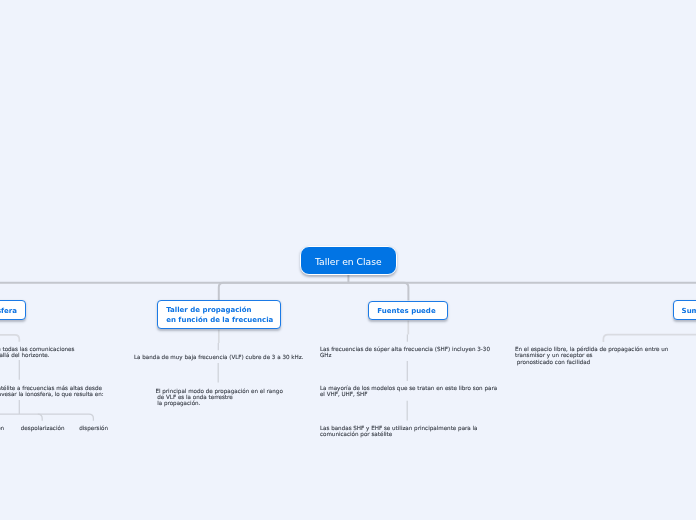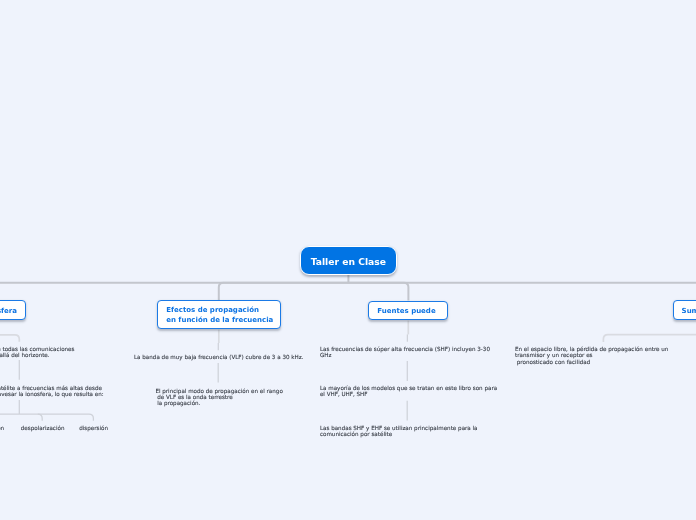--- a/index.html
+++ b/index.html
@@ -5,21 +5,21 @@
 <style>
   html,body{margin:0;padding:0;}
   body{width:696px;height:520px;overflow:hidden;background:#eff3fc;
        font-family:"DejaVu Sans",sans-serif;}
   #canvas{position:absolute;left:0;top:0;width:696px;height:520px;overflow:hidden;}
   svg.links{position:absolute;left:0;top:0;width:696px;height:520px;}
   .node{position:absolute;box-sizing:border-box;
         display:flex;align-items:center;justify-content:center;text-align:center;
         white-space:pre-line;}
   .root{background:#0174e4;color:#fff;border:1.9px solid #ffffff;
-        font-weight:bold;font-size:9.2px;line-height:12px;border-radius:9px;padding-top:2px;
+        font-weight:normal;font-size:9.2px;line-height:12px;border-radius:9px;padding-top:2px;
         box-shadow:0 1.3px 2.4px rgba(40,50,70,.33);}
   .l1{background:#fff;color:#0c73e3;border:1.5px solid #1b7ae6;
       font-weight:bold;font-size:7px;line-height:9.7px;border-radius:4px;
       justify-content:flex-start;text-align:left;padding-left:8.1px;padding-top:2.6px;
       box-shadow:0 1.3px 2.2px rgba(40,50,70,.30);}
   .leaf{position:absolute;box-sizing:border-box;color:#353a43;
         font-size:5.6px;line-height:6.4px;white-space:pre;
         -webkit-text-stroke:0.1px #353a43;}
 </style>
 </head>
@@ -49,21 +49,21 @@
       <path d="M 19.3 399.9 L 19.3 414.0"></path>
       <path d="M -40 414.0 L 89.0 414.0 Q 93.4 414.0 93.4 418.4 L 93.4 420.7"></path>
       <path d="M 37.8 414.0 Q 42.2 414.0 42.2 418.4 L 42.2 420.7"></path>
     </g>
   </svg>
 
   <div class="node root" style="left:299.8px;top:246.0px;width:97.1px;height:29.3px;">Taller en Clase</div>
 
   <div class="node l1" style="left:-29.4px;top:300.4px;width:55.6px;height:19.7px;">Ionosfera</div>
 
-  <div class="node l1" style="left:157.1px;top:299.9px;width:123.9px;height:29.4px;">Efectos de propagación
+  <div class="node l1" style="left:157.1px;top:299.9px;width:123.9px;height:29.4px;">Taller de propagación
 en función de la frecuencia</div>
 
   <div class="node l1" style="left:368.2px;top:300.5px;width:79.4px;height:19.7px;">Fuentes puede</div>
 
   <div class="node l1" style="left:672.5px;top:300.4px;width:51.6px;height:19.7px;">Sumario</div>
 
   <div class="leaf" style="left:-35px;top:345.8px;">Esto permite todas las comunicaciones
 mucho más allá del horizonte.</div>
   <div class="leaf" style="left:-65.3px;top:384.7px;">La comunicación por satélite a frecuencias más altas desde
 la superficie puede atravesar la ionosfera, lo que resulta en:</div>

